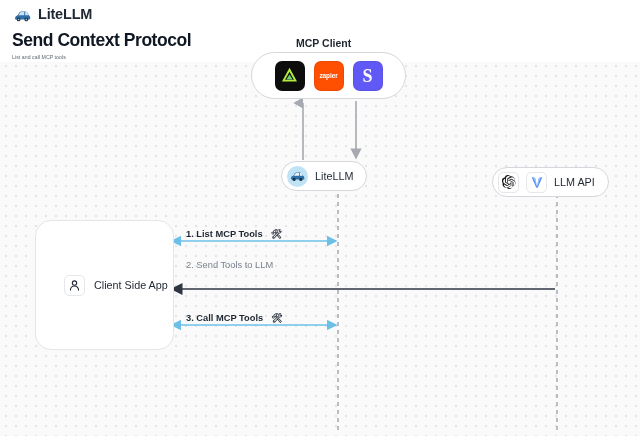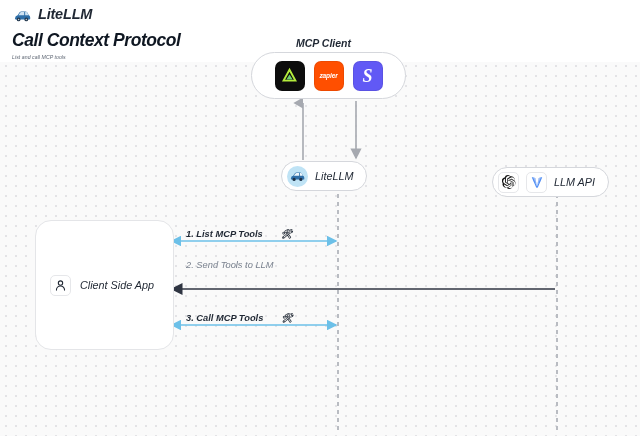--- a/index.html
+++ b/index.html
@@ -12,21 +12,20 @@
     font-family: "Liberation Sans", sans-serif;
     -webkit-font-smoothing: antialiased;
   }
 
   #app {
     position: relative;
     width: 640px;
     height: 436px;
     background: #ffffff;
     overflow: hidden;
-    font-style: italic;
   }
 
   
   .brand-bar {
     position: absolute;
     left: 0; top: 0;
     width: 640px;
     height: 28px;
     display: flex;
     align-items: center;
@@ -192,40 +191,40 @@
   .client-card {
     position: absolute;
     left: 35px; top: 220px;
     width: 139px; height: 130px;
     border: 1px solid #e4e5e8;
     border-radius: 16px;
     background: #ffffff;
     display: flex;
     align-items: center;
     z-index: 22;
-    padding-left: 14px;
+    padding-left: 28px;
     gap: 9px;
   }
   .client-label {
     font-size: 10.8px;
     color: #1f2733;
   }
 
   
   .edge-label {
     position: absolute;
     font-size: 9.3px;
     font-weight: 600;
     color: #1f2733;
     z-index: 25;
     white-space: nowrap;
     background: transparent;
     display: flex;
     align-items: center;
-    gap: 18px;
+    gap: 8px;
   }
   .edge-label.muted { color: #7a828f; font-weight: 500; }
   .lbl1 { left: 186px; top: 229px; }
   .lbl2 { left: 186px; top: 260px; }
   .lbl3 { left: 186px; top: 313px; text-align: center; }
   .tool-emoji { font-size: 9px; }
 </style>
 </head>
 <body>
 
@@ -242,21 +241,21 @@
         <path d="M11.1 3.1 L12.4 3.1 Q13 3.1 13.3 3.7 L14.5 6.2 L11.1 6.2 Z" fill="#cfe3f2"></path>
         <circle cx="4.6" cy="10.4" r="1.9" fill="#23384d"></circle>
         <circle cx="12.3" cy="10.4" r="1.9" fill="#23384d"></circle>
         <circle cx="4.6" cy="10.4" r="0.75" fill="#b9c7d4"></circle>
         <circle cx="12.3" cy="10.4" r="0.75" fill="#b9c7d4"></circle>
       </svg>
     </span>
     <span class="brand-name">LiteLLM</span>
   </div>
 
-  <div class="page-title">Call Context Protocol</div>
+  <div class="page-title">Send Context Protocol</div>
   <div class="page-subtitle">List and call MCP tools</div>
 
   <svg class="svg-layer" viewBox="0 0 640 436">
     <defs>
       <marker id="arrUpGray" markerWidth="7" markerHeight="7" refX="3.5" refY="6" orient="auto">
         <path d="M3.5 0 L7 6 L0 6 Z" fill="#a6a9b0"></path>
       </marker>
       <marker id="arrGrayEnd" markerWidth="7" markerHeight="7" refX="6" refY="3.5" orient="auto">
         <path d="M0 0 L7 3.5 L0 7 Z" fill="#a6a9b0"></path>
       </marker>

